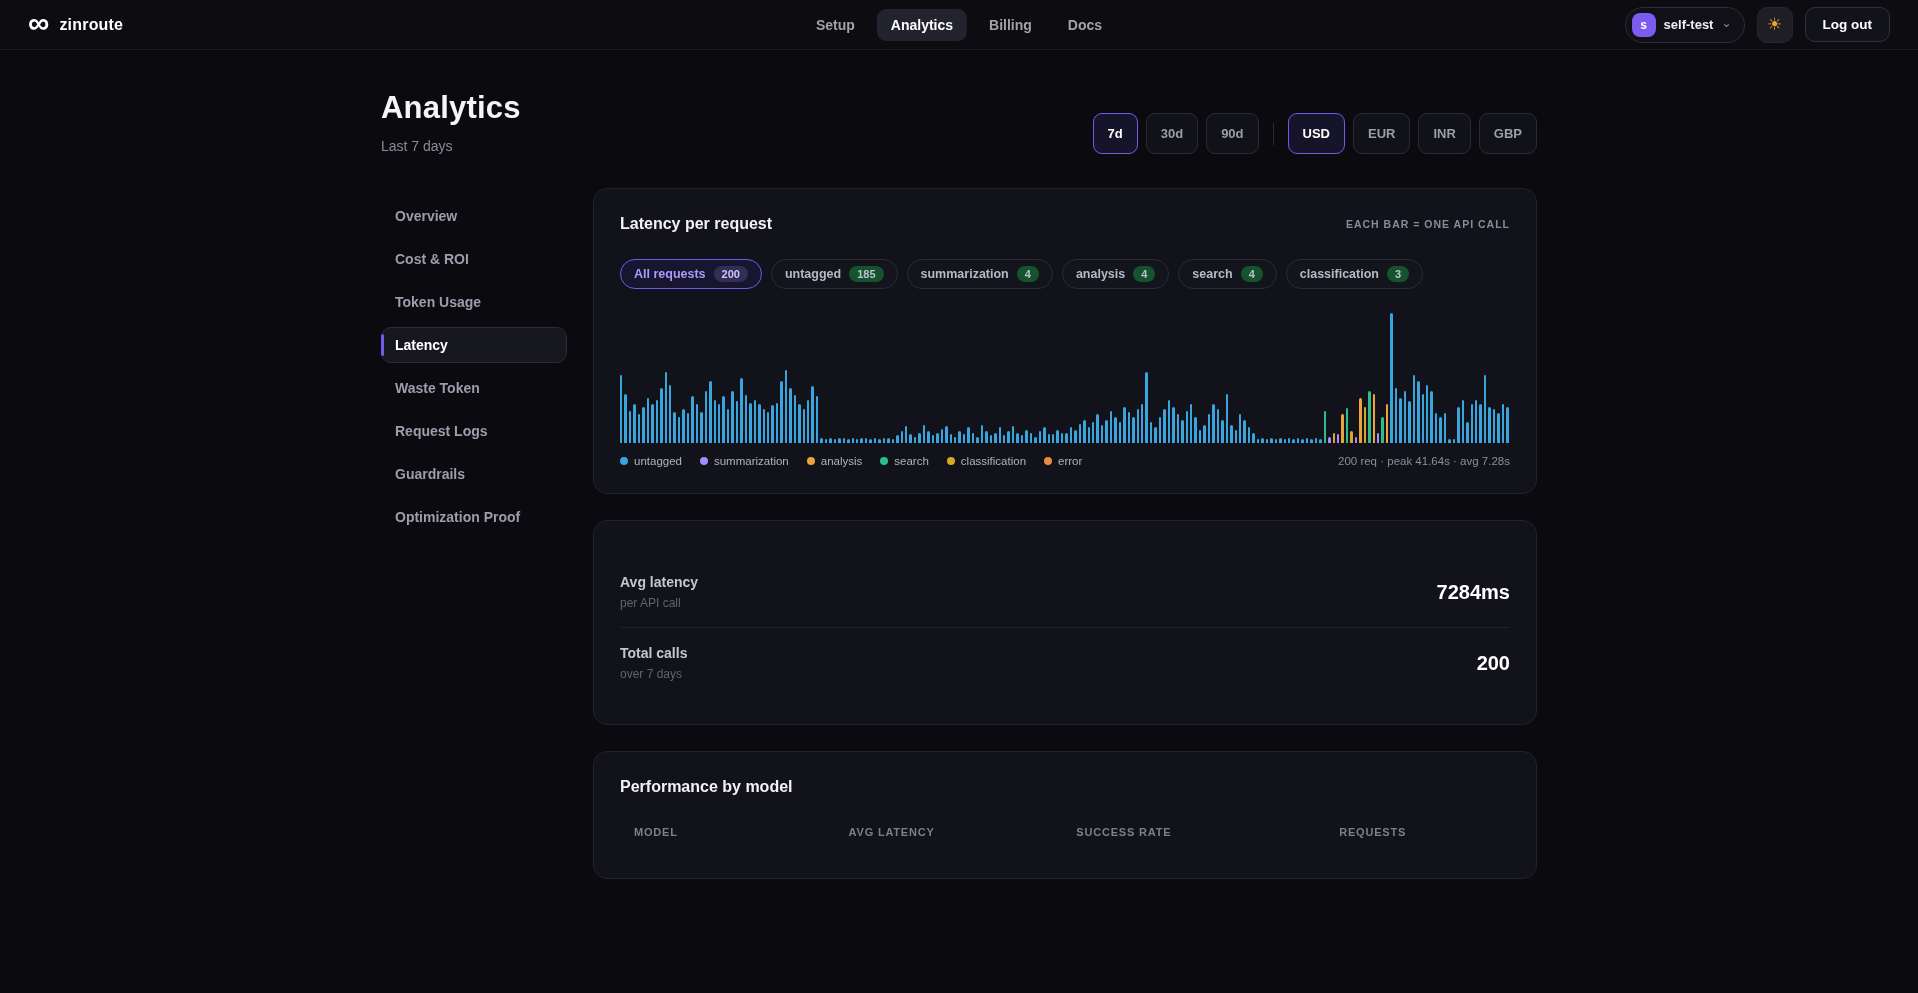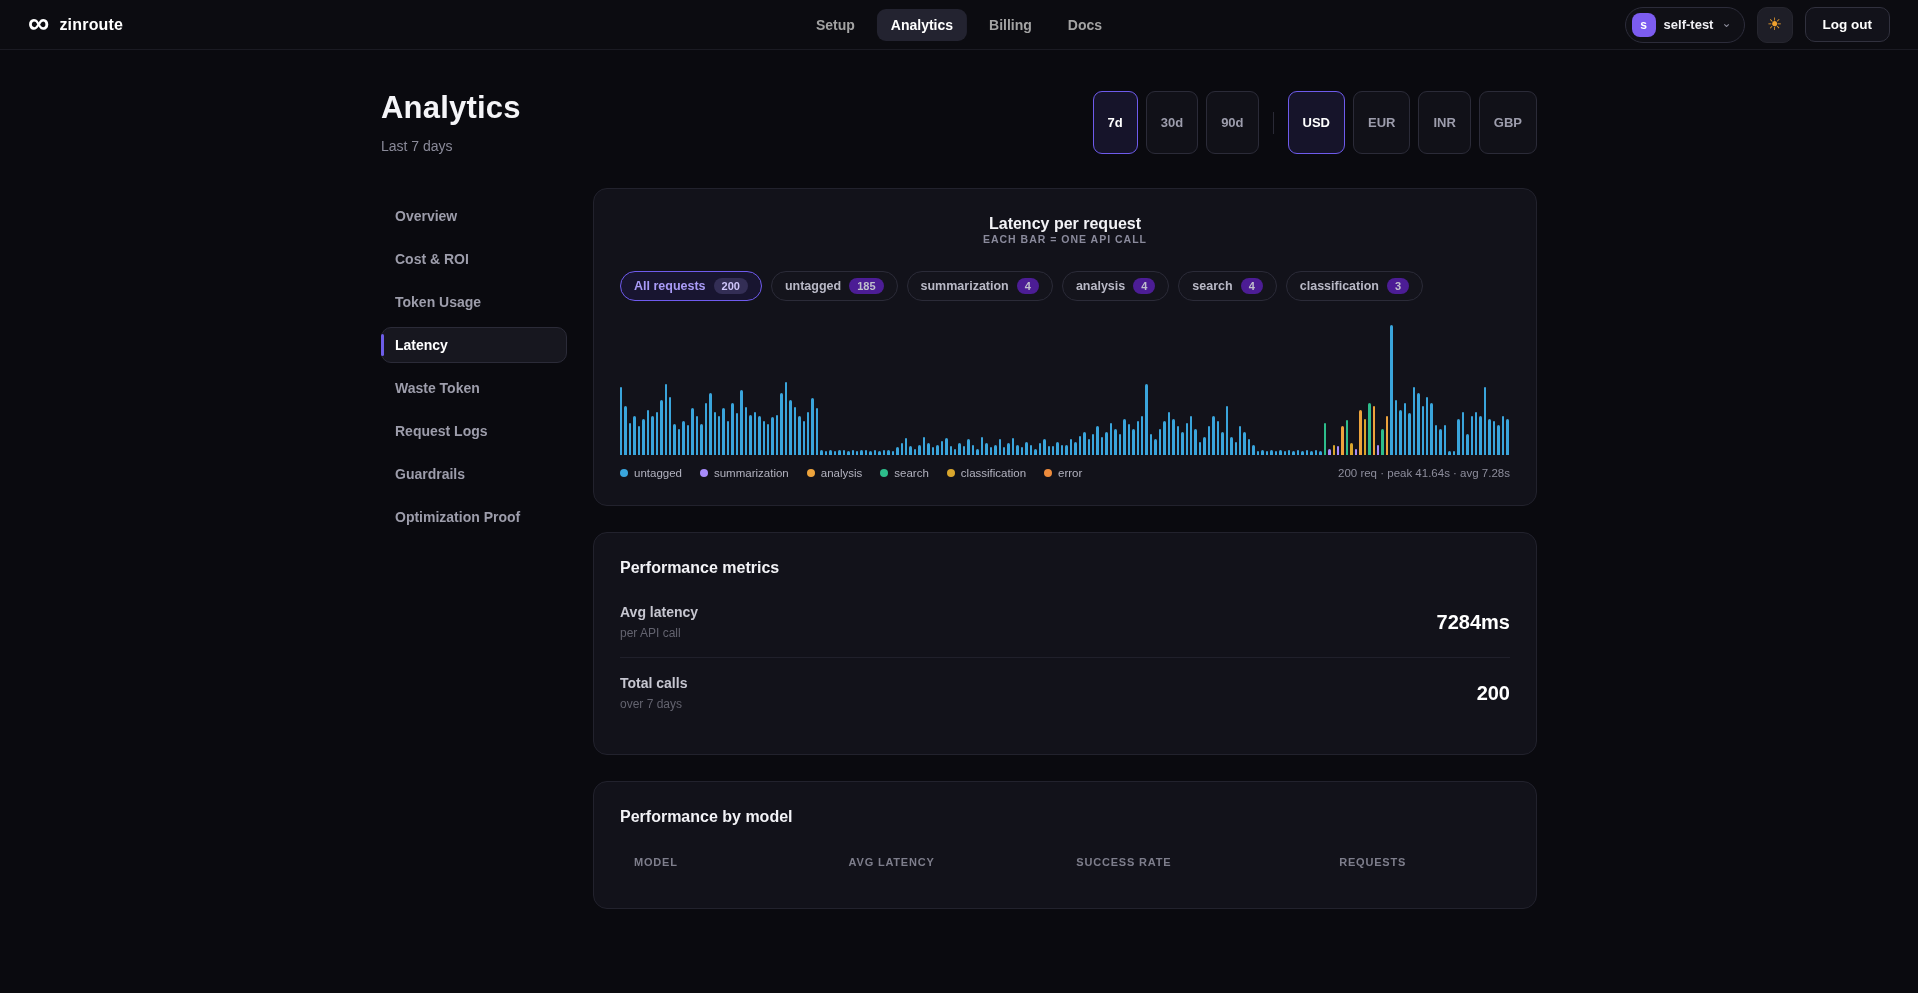--- a/index.html
+++ b/index.html
@@ -28,43 +28,43 @@
   .logout-btn { border:1px solid #31313e; background:#12121a; color:#ffffff; font-weight:700;
     font-size:13.5px; padding:9px 17px; border-radius:10px; cursor:pointer; }
 
   
   .page { width:1156px; margin:0 auto; padding-top:40px; }
   .header-row { display:flex; justify-content:space-between; align-items:flex-end; margin-bottom:34px; }
   .page-title { font-size:31px; font-weight:700; color:#f5f5f8; letter-spacing:.2px; }
   .page-sub { font-size:14px; color:#8a8a99; margin-top:12px; }
   .controls { display:flex; align-items:center; gap:8px; }
   .ctl-btn { border:1px solid #2b2b38; background:#111118; color:#9d9dac; font-size:13px; font-weight:700;
-    padding:23px 14px; border-radius:9px; cursor:pointer; }
+    padding:12px 14px; border-radius:9px; cursor:pointer; }
   .ctl-btn.active { border-color:#6e5bec; color:#ffffff; background:#16142a; }
   .ctl-divider { width:1px; height:22px; background:#2a2a36; margin:0 6px; }
 
   .layout { display:flex; }
   .sidebar { width:186px; margin-right:26px; padding-top:10px; }
   .side-item { font-size:14px; font-weight:700; color:#9d9dab; padding:9px 13px; margin-bottom:7px;
     border-radius:10px; cursor:pointer; position:relative; border:1px solid transparent; }
   .side-item.active { background:#17171f; border-color:#2b2b38; color:#ffffff; }
   .side-item.active::before { content:""; position:absolute; left:-1px; top:6px; bottom:6px; width:3px;
     border-radius:3px; background:#6d5de8; }
 
   .content { flex:1; min-width:0; display:flex; flex-direction:column; gap:26px; padding-bottom:0; }
   .card { background:#12121a; border:1px solid #22222d; border-radius:14px; padding:26px; }
   .card-title { font-size:16px; font-weight:700; color:#f2f2f6; }
 
   
-  .lat-head { display:flex; justify-content:space-between; align-items:center;flex-direction:column; }
+  .lat-head { display:flex; justify-content:space-between; align-items:center; }
   .lat-note { font-size:10.5px; font-weight:700; letter-spacing:1px; color:#8a8a9c; }
   .chips { display:flex; gap:9px; margin-top:26px; }
   .chip { display:flex; align-items:center; gap:8px; border:1px solid #2b2b38; border-radius:999px;
     padding:6px 13px; font-size:12.5px; font-weight:700; color:#b9b9c6; cursor:pointer; background:#14141c; }
-  .chip .count { background:#4c1d95; color:#c0c0cc; font-size:11px; font-weight:700;
+  .chip .count { background:#14532d; color:#c0c0cc; font-size:11px; font-weight:700;
     padding:2px 8px; border-radius:999px; }
   .chip.active { border-color:#6f5bee; color:#a99bf7; background:#181530; }
   .chip.active .count { background:#332e55; color:#cfc6fb; }
   .chart { height:130px; margin-top:24px; display:flex; align-items:flex-end; gap:2px; }
   .bar { flex:1; border-radius:1.5px 1.5px 0 0; min-height:2px; }
   .chart-foot { display:flex; justify-content:space-between; align-items:center; margin-top:12px; }
   .legend { display:flex; gap:18px; align-items:center; }
   .leg-item { display:flex; align-items:center; gap:6px; font-size:11.5px; color:#b2b2bf; }
   .dot { width:8px; height:8px; border-radius:50%; }
   .chart-summary { font-size:11.5px; color:#8d8d9c; }
@@ -400,21 +400,20 @@
               <div class="leg-item">
                 <span class="dot" style="background: rgb(237, 139, 60);"></span>
                 <span>error</span>
               </div>
             </div>
           <div class="chart-summary">200 req · peak 41.64s · avg 7.28s</div>
         </div>
       </div>
 
       <div class="card">
-        <div class="card-title">Performance metrics</div>
         <div class="metric-rows" id="metric-rows">
             <div class="metric-row">
               <div>
                 <div class="m-label">Avg latency</div>
                 <div class="m-sub">per API call</div>
               </div>
               <div class="m-value">7284ms</div>
             </div>
             <div class="metric-row">
               <div>

